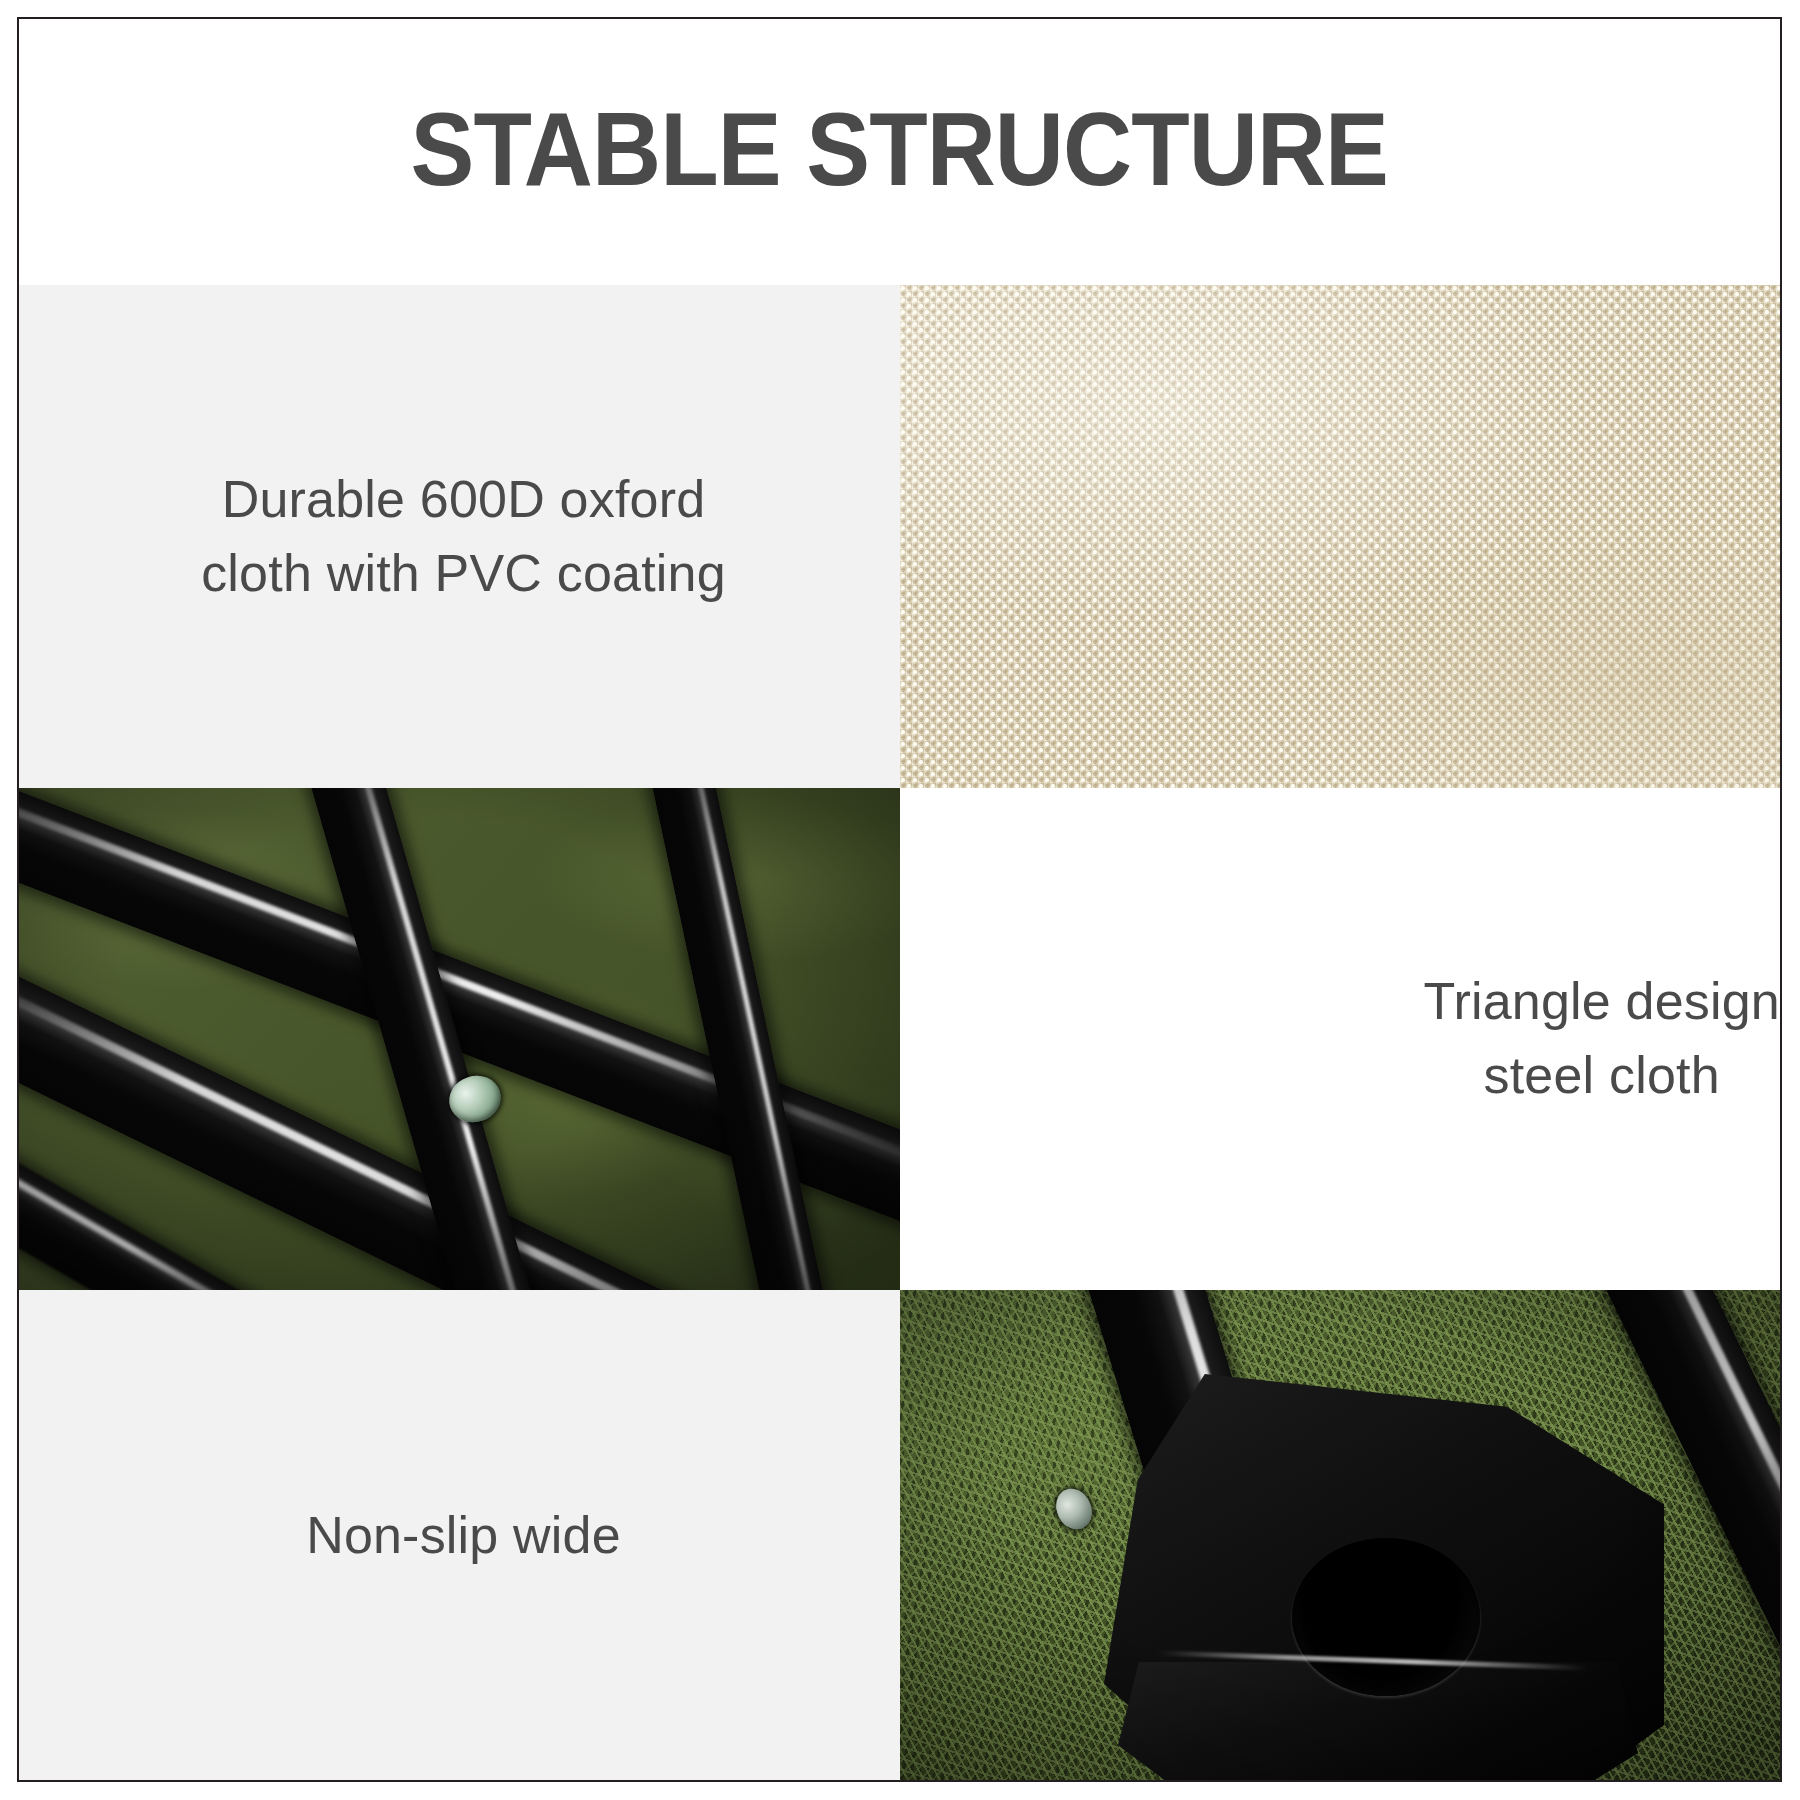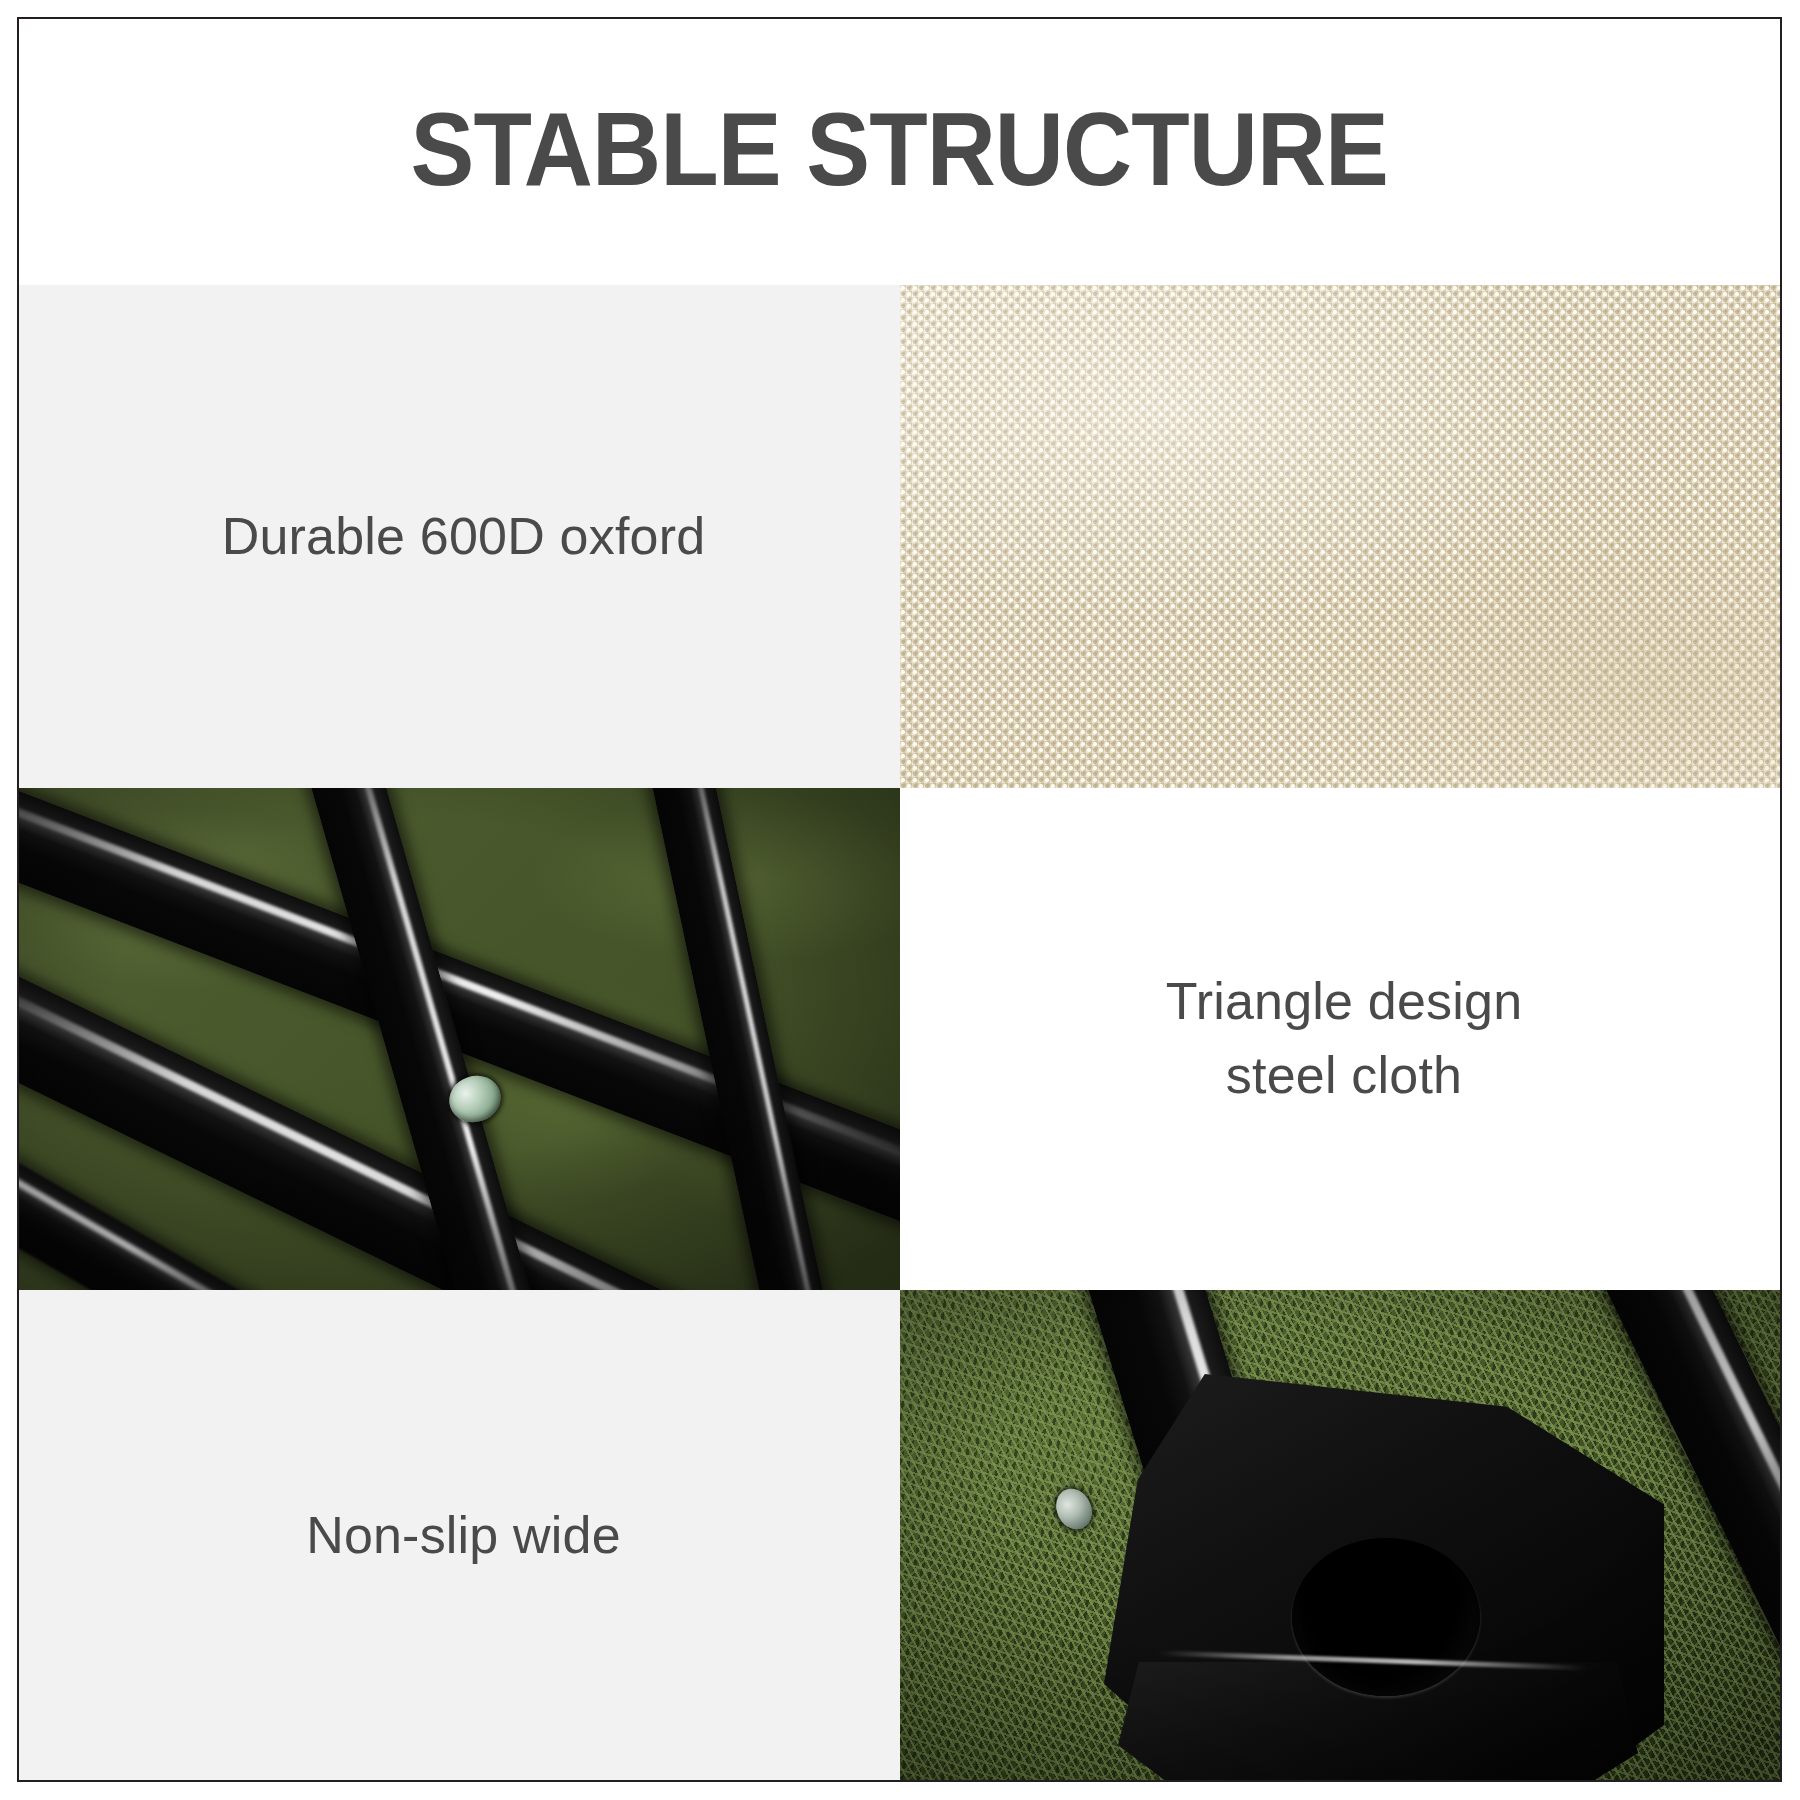--- a/index.html
+++ b/index.html
@@ -77,21 +77,21 @@
     letter-spacing: 0.2px;
     margin-left: 8px;
   }
   .bg-gray  { background: #f2f2f2; }
   .bg-white { background: #ffffff; }
 
   
   #cell-r1c1 { left: 19px;  top: 285px;  width: 881px; height: 503px; }
   #cell-r1c2 { left: 900px; top: 285px;  width: 880px; height: 503px; }
   #cell-r2c1 { left: 19px;  top: 788px;  width: 881px; height: 502px; }
-  #cell-r2c2 { left: 900px; top: 788px;  width: 880px; height: 502px; }
+  #cell-r2c2 { left: 900px; top: 788px;  width: 880px; height: 502px; justify-content: flex-end; }
   #cell-r3c1 { left: 19px;  top: 1290px; width: 881px; height: 492px; }
   #cell-r3c2 { left: 900px; top: 1290px; width: 880px; height: 492px; }
 
   
   .fabric {
     position: absolute;
     inset: 0;
     background-color: #ded3b5;
     background-image:
       
@@ -224,20 +224,21 @@
 
 <div id="infographic">
 
   <div id="title-bar">
     <div id="title-text">STABLE STRUCTURE</div>
   </div>
 
   <div class="cell text-cell bg-gray" id="cell-r1c1">
     <div>
       <div class="caption">Durable 600D oxford</div>
+      <div class="caption">cloth with PVC coating</div>
     </div>
   </div>
 
   <div class="cell" id="cell-r1c2">
     <div class="fabric"></div>
     <div class="fabric-sheen"></div>
   </div>
 
   <div class="cell" id="cell-r2c1">
     <div class="grass-blur"></div>

